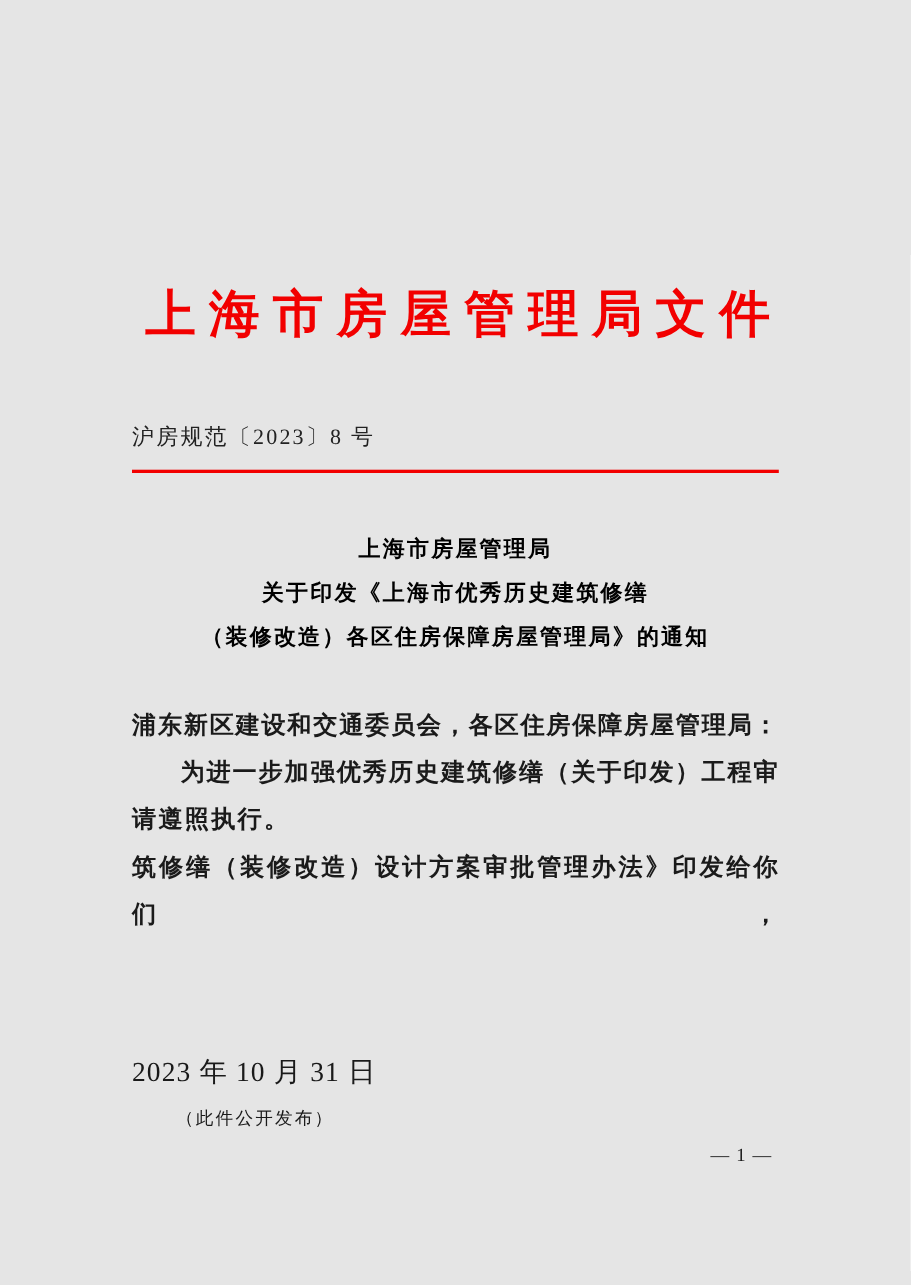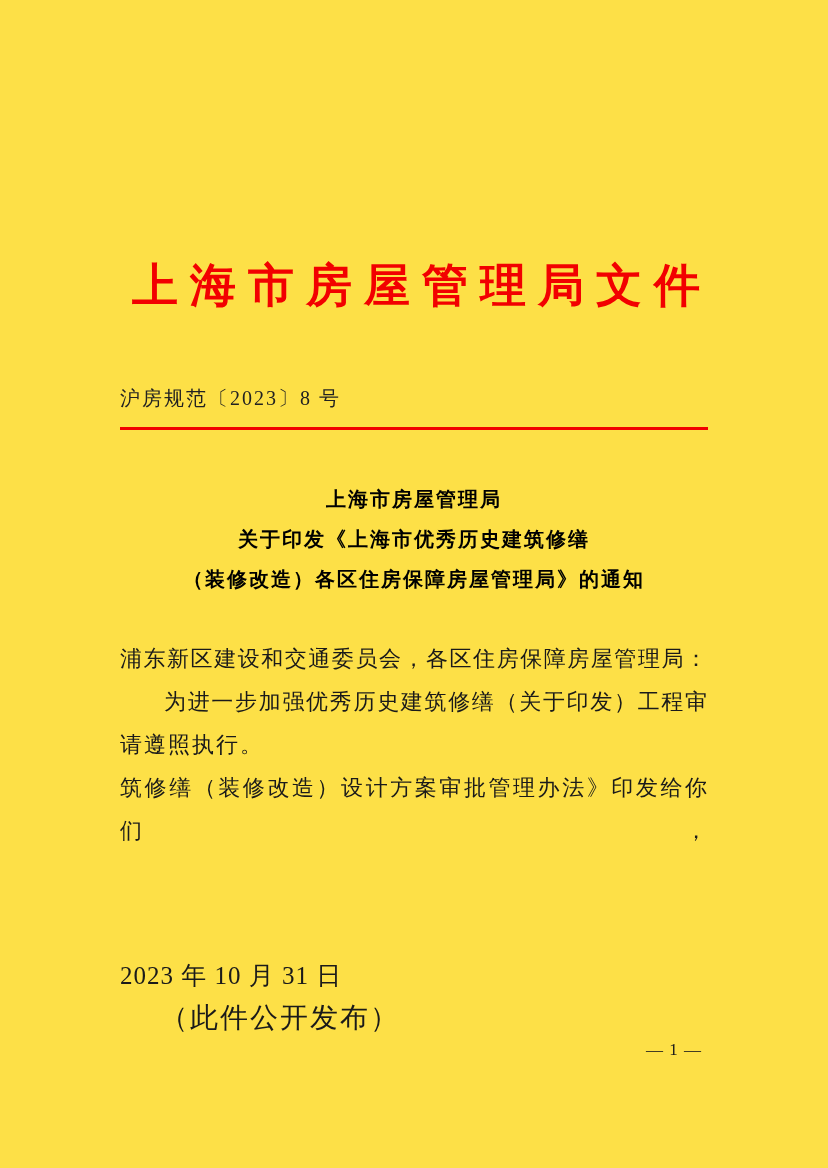--- a/index.html
+++ b/index.html
@@ -5,21 +5,21 @@
   html, body {
     margin: 0;
     padding: 0;
     background: #ffffff;
   }
   .page {
     position: relative;
     width: 828px;
     height: 1168px;
     margin: 0 auto;
-    background: #fde047;
+    background: #e5e5e5;
     box-sizing: border-box;
     padding: 260px 120px 0 120px;
     font-family: "Liberation Serif", "DejaVu Serif", serif;
     color: #1a1a1a;
     overflow: hidden;
   }
   .red-header {
     color: #f20000;
     font-size: 46px;
     font-weight: bold;
@@ -54,40 +54,41 @@
   .body-block {
     margin-top: 38px;
     font-size: 22px;
     line-height: 43px;
     color: #1a1a1a;
   }
   .body-line {
     text-align: justify;
     text-align-last: justify;
     letter-spacing: 1px;
+    font-weight: bold;
   }
   .body-line.indent {
     text-indent: 2em;
   }
   .body-line.last {
     text-align: left;
     text-align-last: left;
     letter-spacing: 2px;
   }
   .date-line {
     margin-top: 112px;
     font-size: 25px;
     line-height: 24px;
     padding-right: 62px;
     letter-spacing: 1px;
     color: #1a1a1a;
   }
   .publish-note {
     margin-top: 17px;
-    font-size: 28px;
+    font-size: 16px;
     line-height: 26px;
     padding-left: 40px;
     letter-spacing: 2px;
     color: #1a1a1a;
   }
   .page-number {
     margin-top: 9px;
     font-size: 17px;
     line-height: 20px;
     text-align: right;

